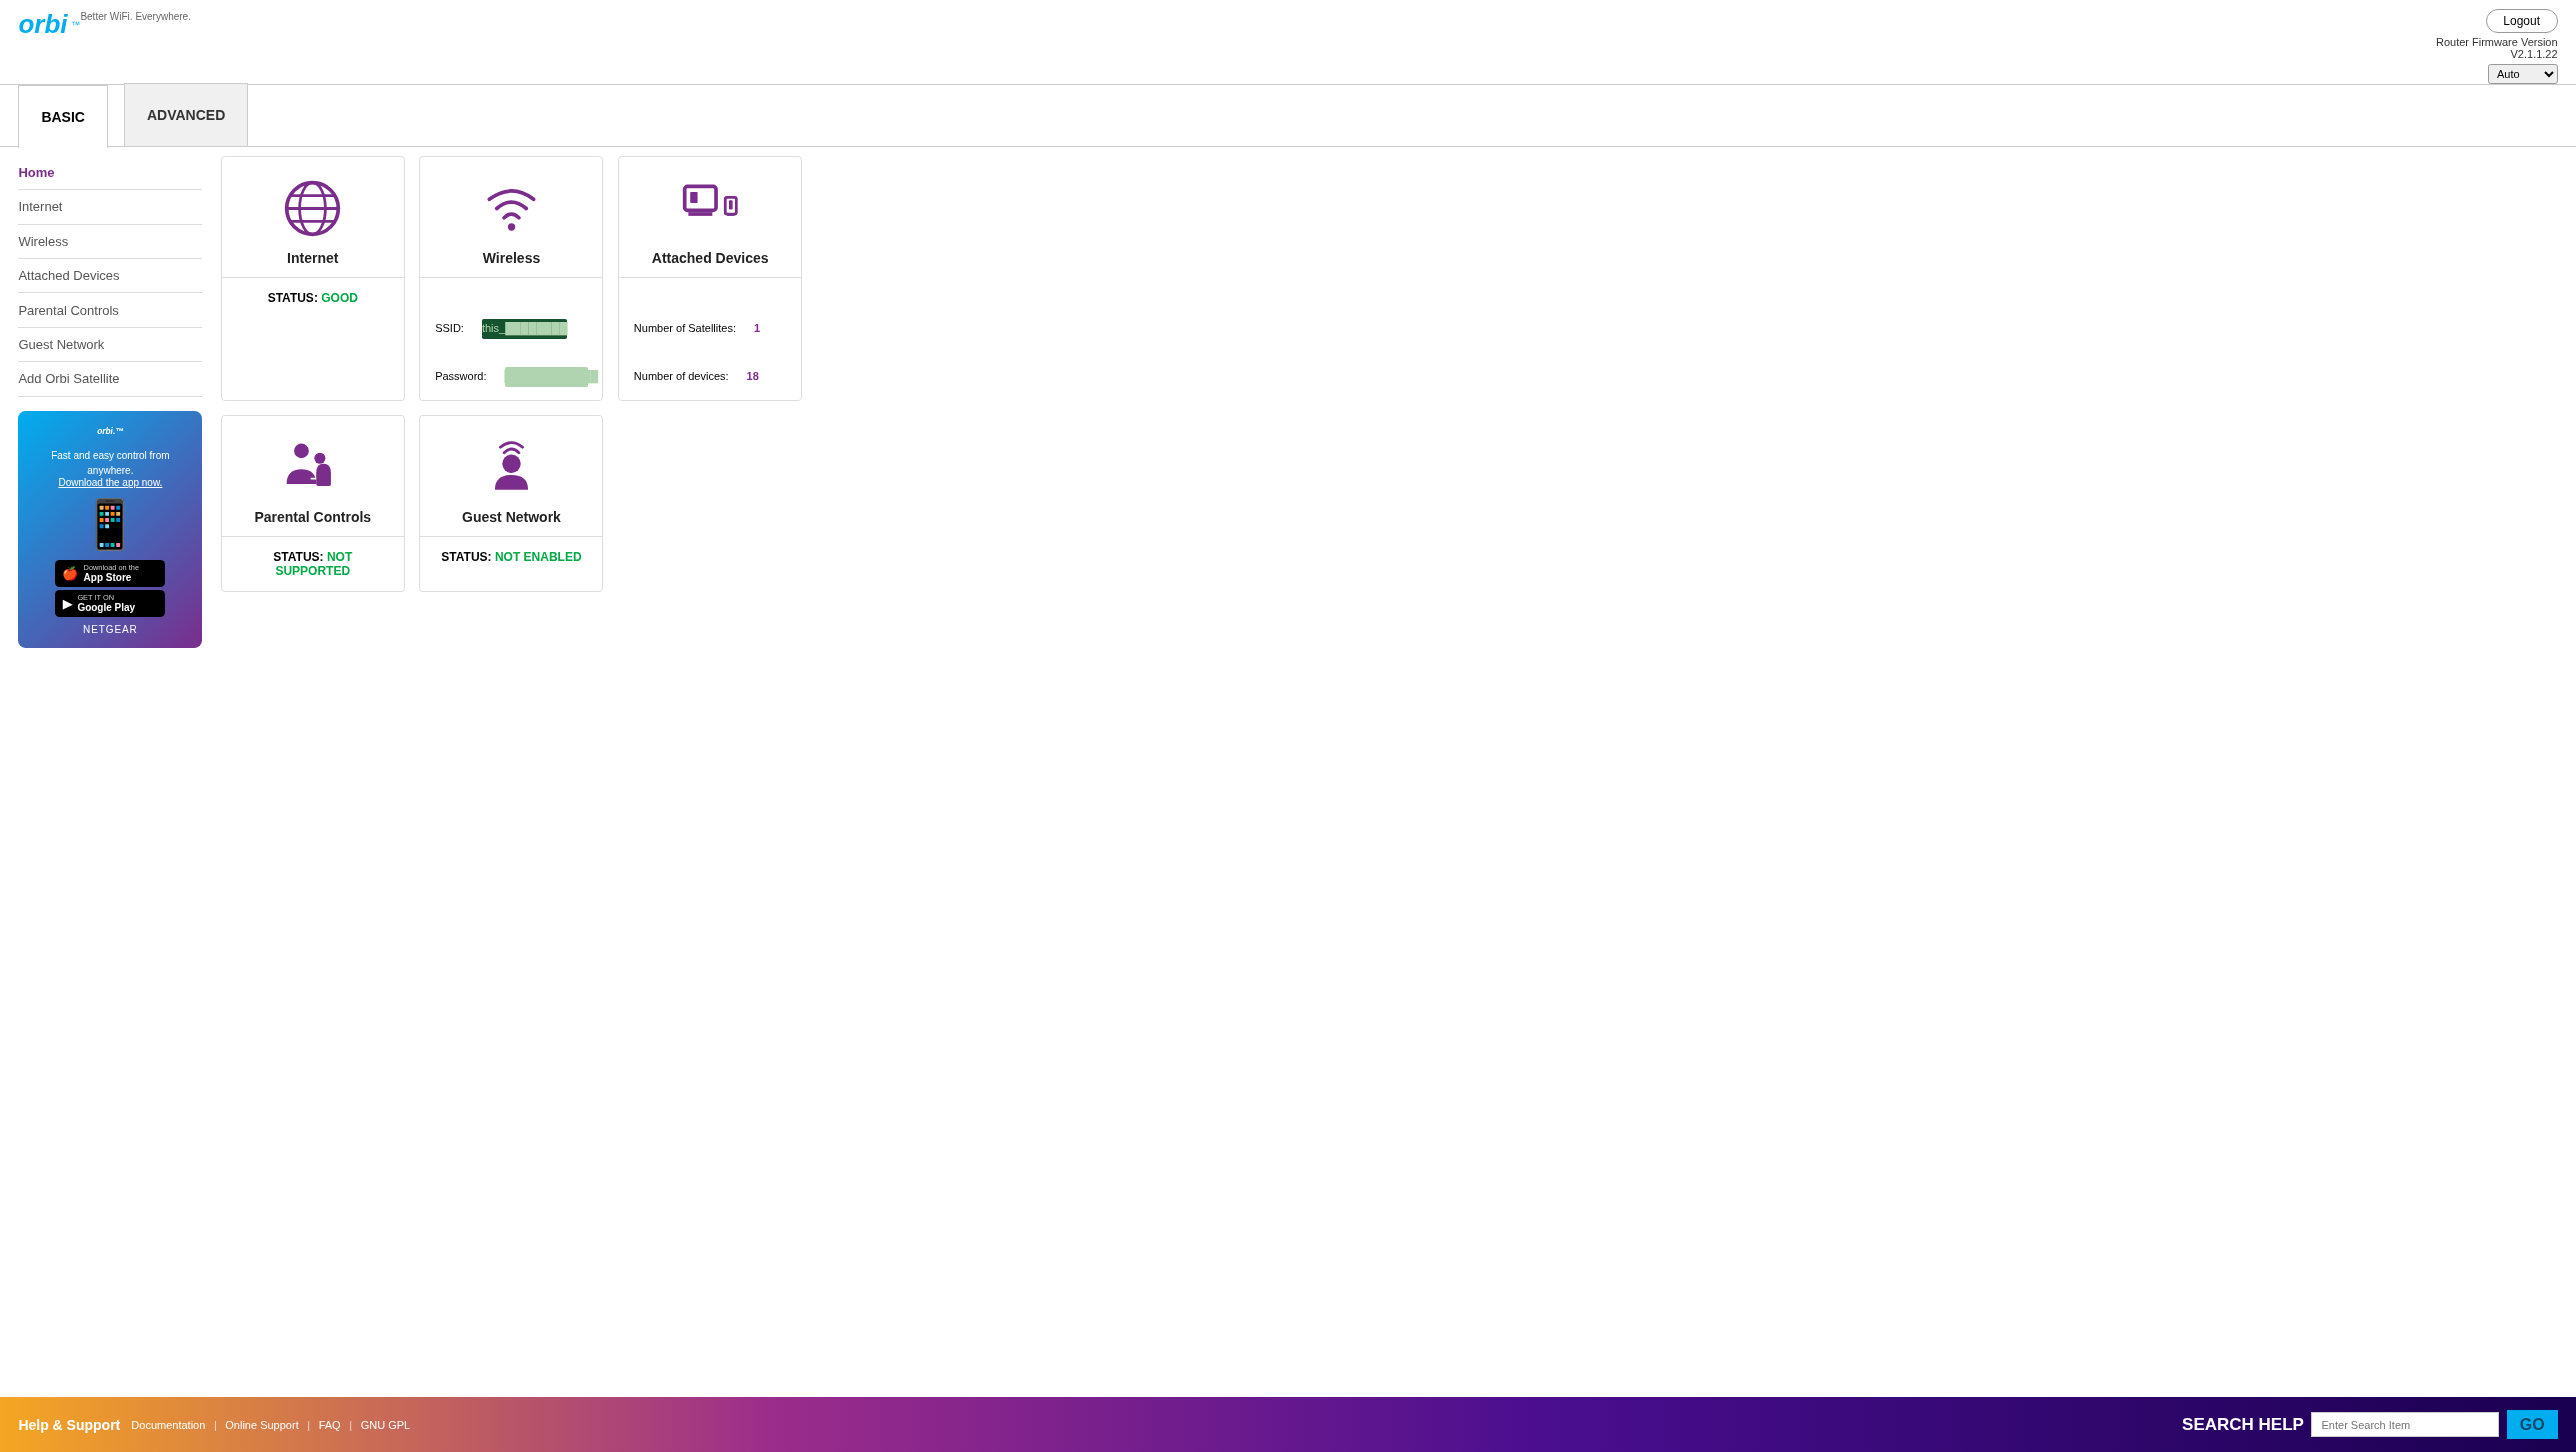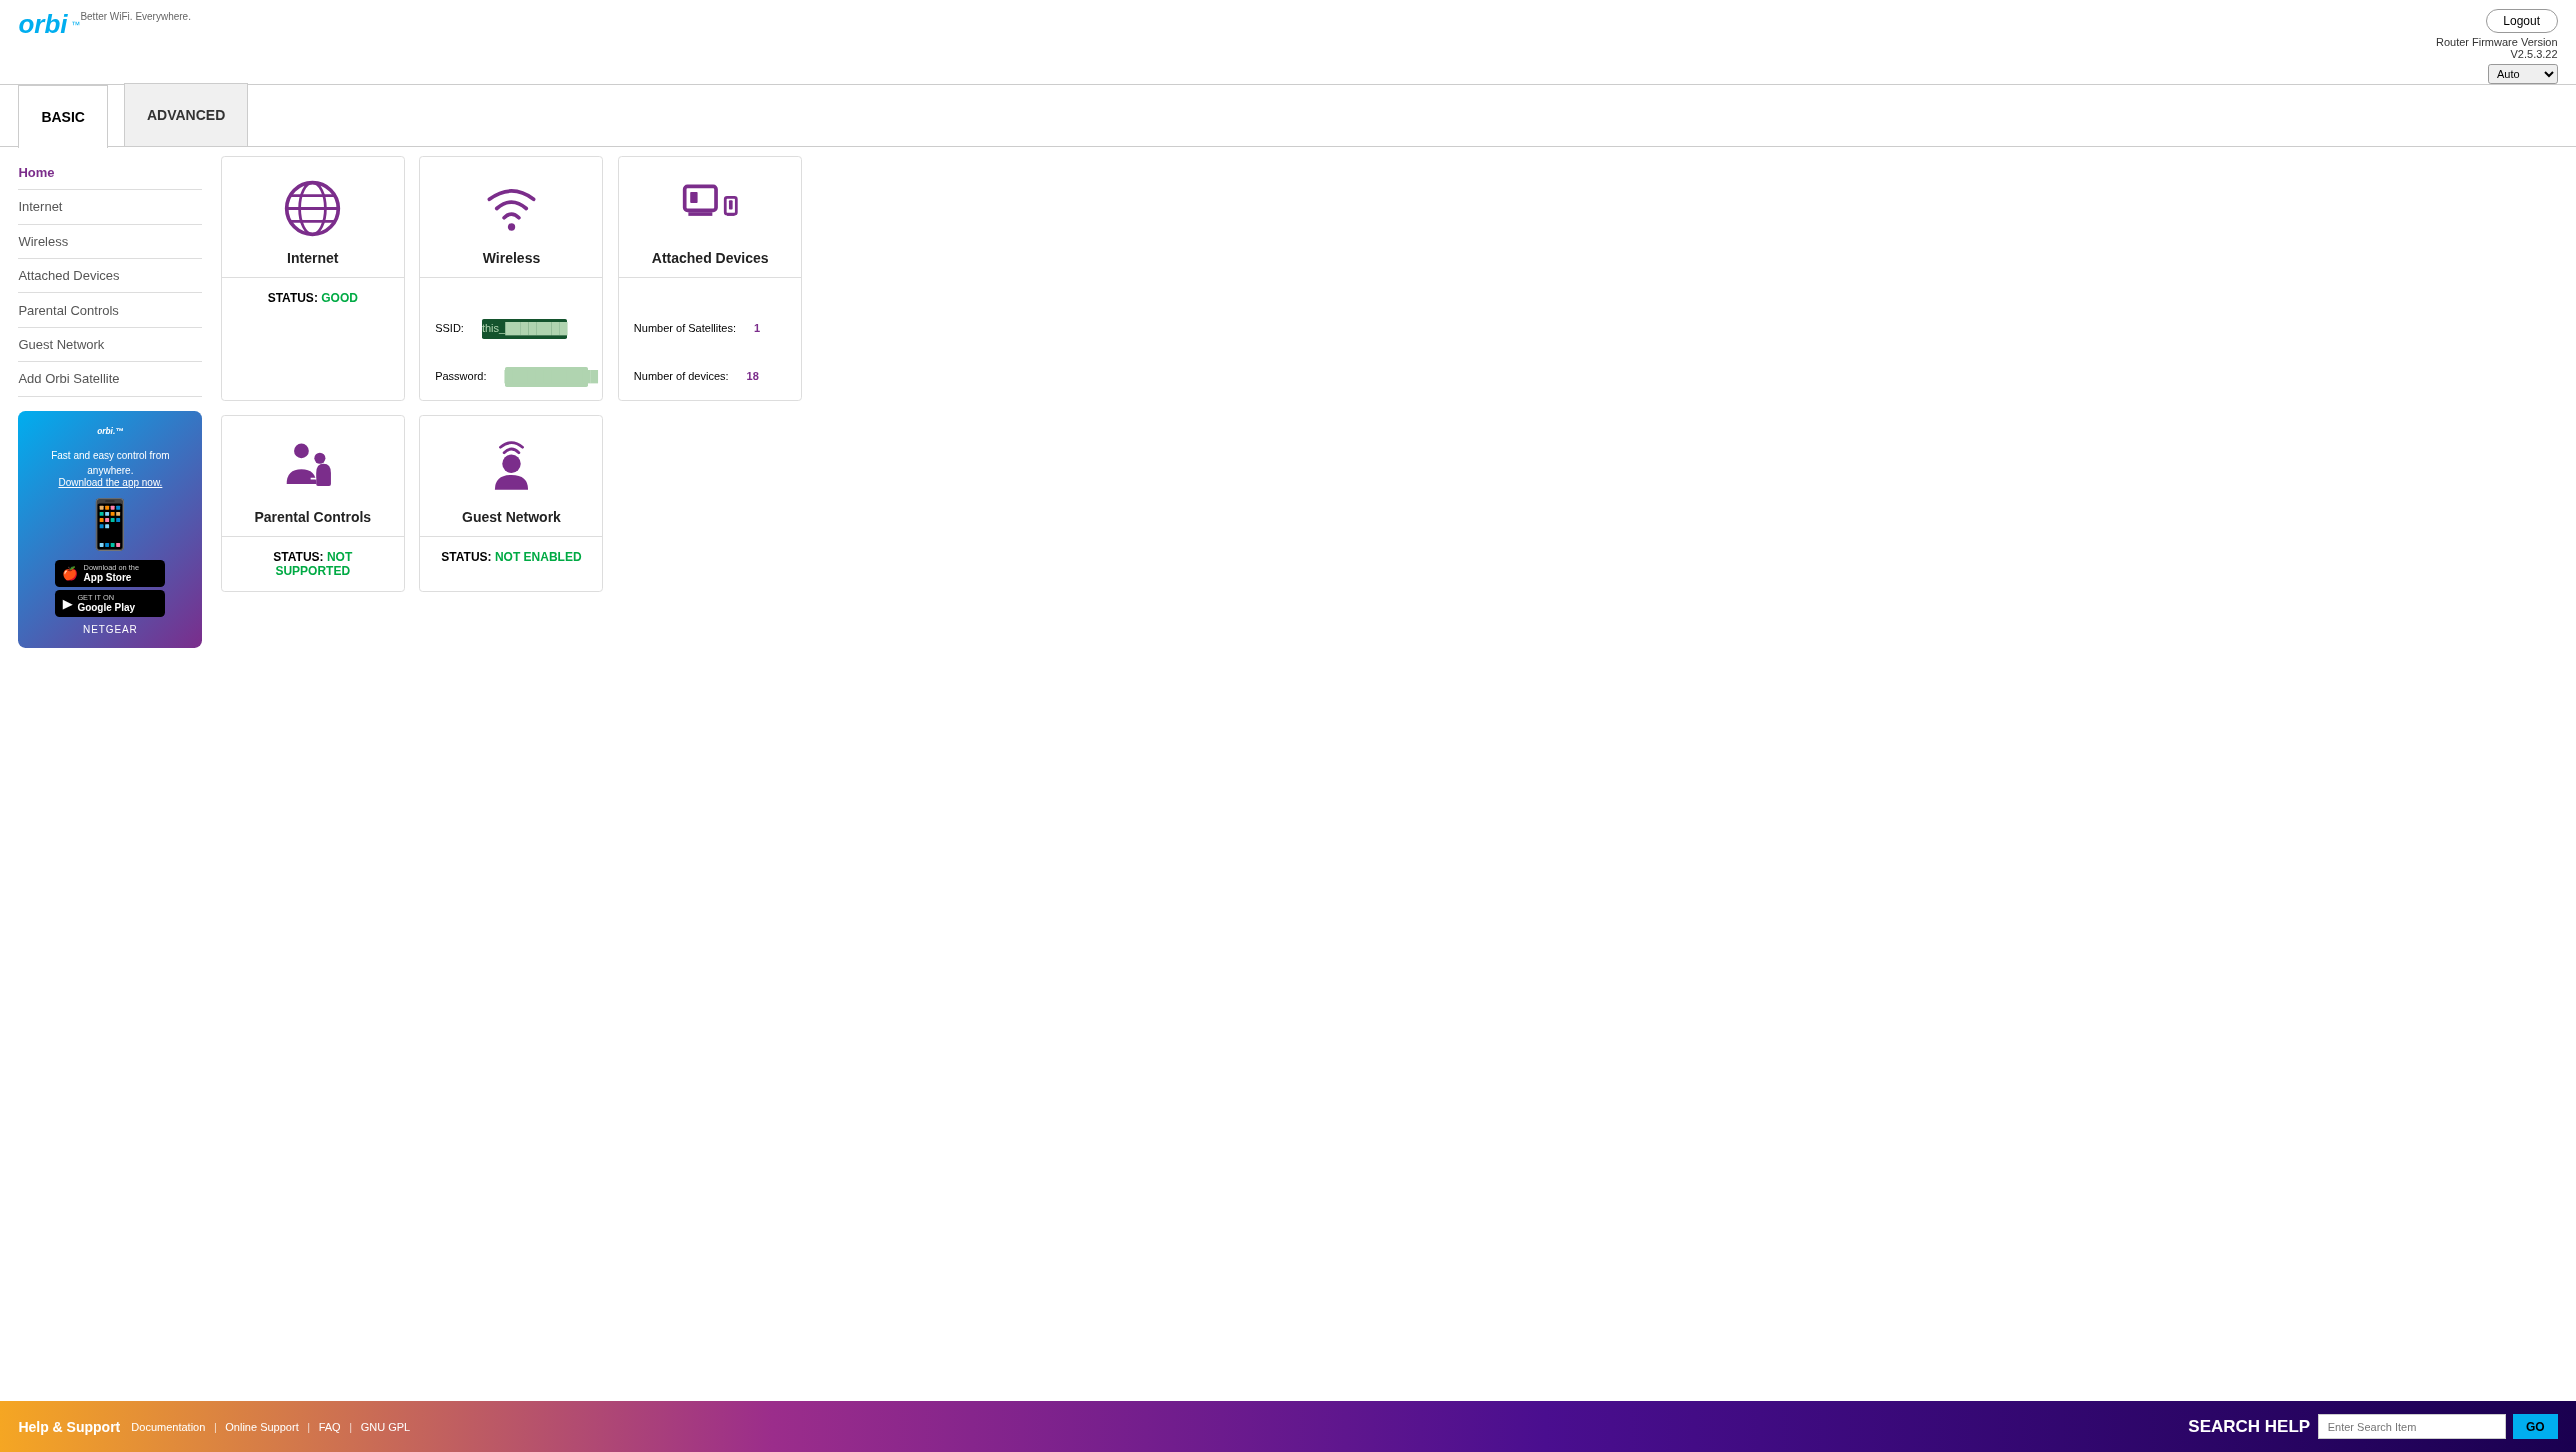--- a/index.html
+++ b/index.html
@@ -205,24 +205,24 @@
     .search-input {
       padding: 5.5px 9.2px;
       font-size: 11px;
       border: 0.9px solid #ccc;
       width: 188px;
       background: #fff;
       color: #999;
     }
     .go-btn {
       background: #00aeef;
-      color: #000000;
+      color: #0c4a6e;
       border: none;
       padding: 5.5px 13px;
-      font-size: 12px;
+      font-size: 16px;
       font-weight: bold;
       cursor: pointer;
     }
 
     .pipe { color: #fff; opacity: 0.7; margin: 0 1.8px; }
   </style>
 </head>
 <body>
 
 <div class="header">
@@ -230,21 +230,21 @@
     <div class="logo-text">
       <span class="logo-orbi">orbi</span>
       <span class="logo-tm">™</span>
     </div>
     <div class="logo-tagline">Better WiFi. Everywhere.</div>
   </div>
   <div class="header-right">
     <button class="logout-btn">Logout</button>
     <div class="firmware-info">
       <span>Router Firmware Version</span><br>
-      <span>V2.5.3.22</span>
+      <span>V2.1.1.22</span>
     </div>
     <select class="lang-select">
       <option>Auto</option>
       <option>English</option>
       <option>French</option>
       <option>German</option>
     </select>
   </div>
 </div>
 

